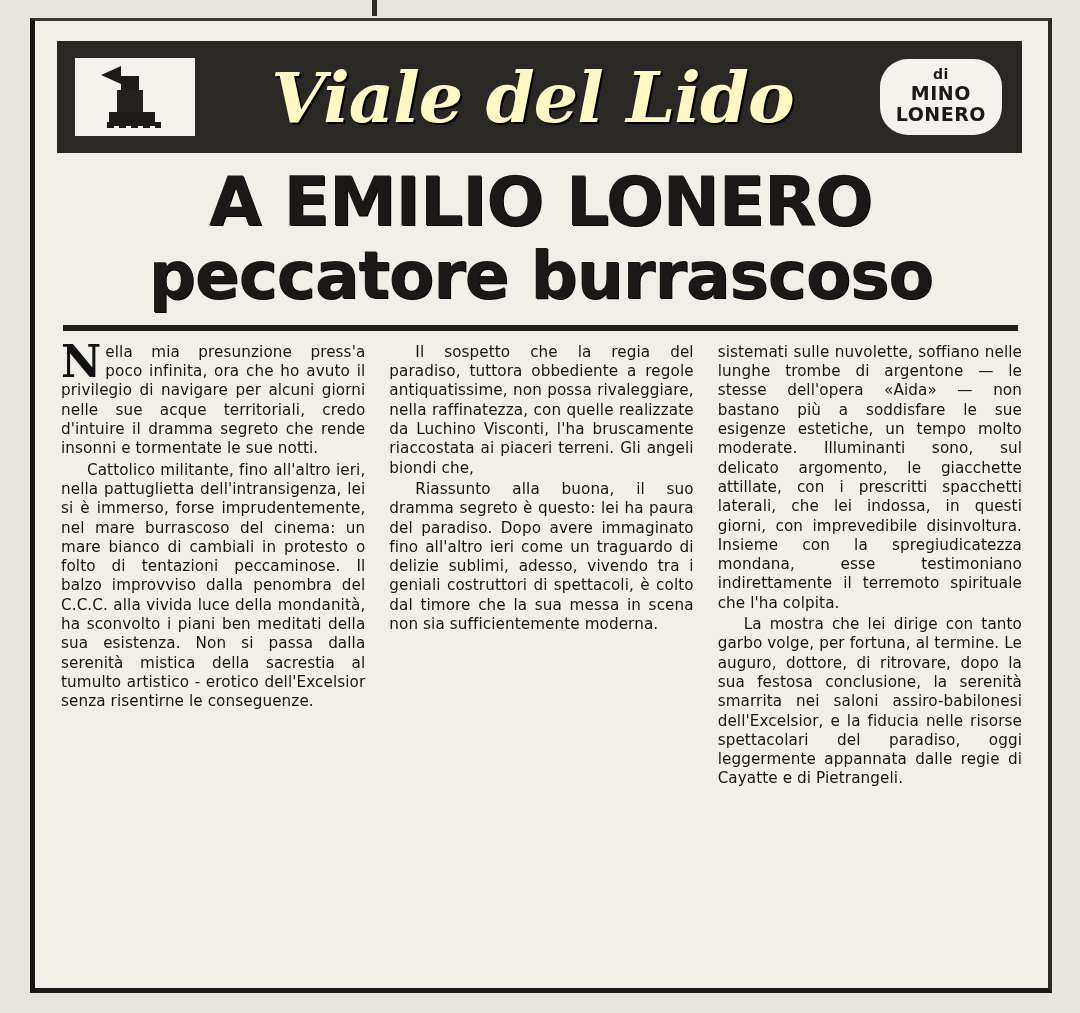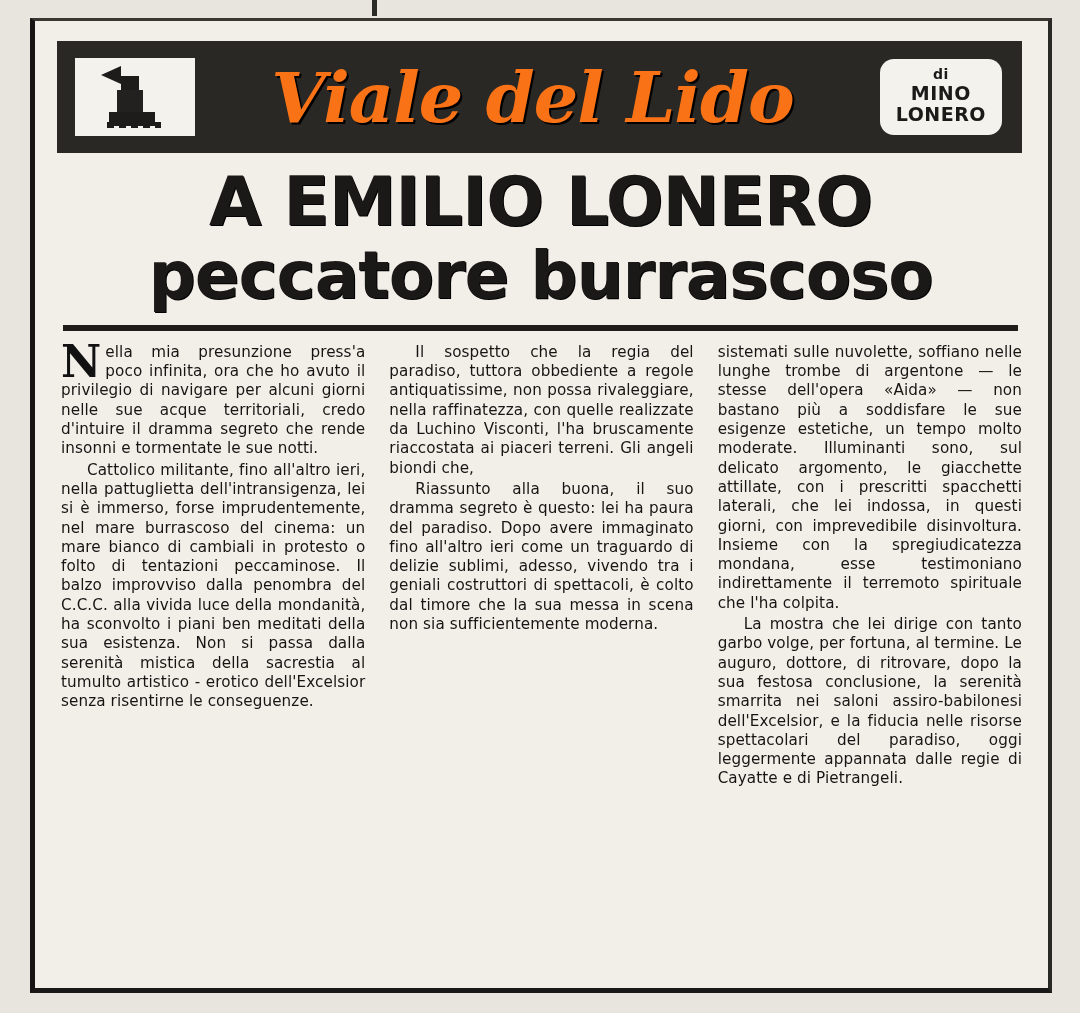--- a/index.html
+++ b/index.html
@@ -114,37 +114,37 @@
   .logo-box .lh-wave {
     position: absolute;
     left: 4px; bottom: 0px;
     width: 54px; height: 6px;
     background: repeating-linear-gradient(90deg,#1d1c1a 0 7px, transparent 7px 12px);
   }
 
   .masthead-title {
     flex: 1 1 auto;
     text-align: center;
-    color: #f97316;
+    color: #fef9c3;
     font-family: "DejaVu Serif", serif;
     font-style: italic;
     font-weight: bold;
     font-size: 70px;
     letter-spacing: -1px;
     text-shadow: 2px 2px 0 #000;
     white-space: nowrap;
     padding-right: 10px;
   }
 
   .byline {
     flex: 0 0 auto;
     margin-right: 20px;
     background: #f4f2ec;
     color: #1b1a18;
-    border-radius: 14px;
+    border-radius: 28px;
     padding: 8px 16px 9px 16px;
     text-align: center;
     line-height: 1.12;
     font-family: "DejaVu Sans", sans-serif;
     font-weight: bold;
     font-size: 17px;
     letter-spacing: .5px;
   }
   .byline .small { font-size: 14px; }
   .byline .name { font-size: 19px; }

